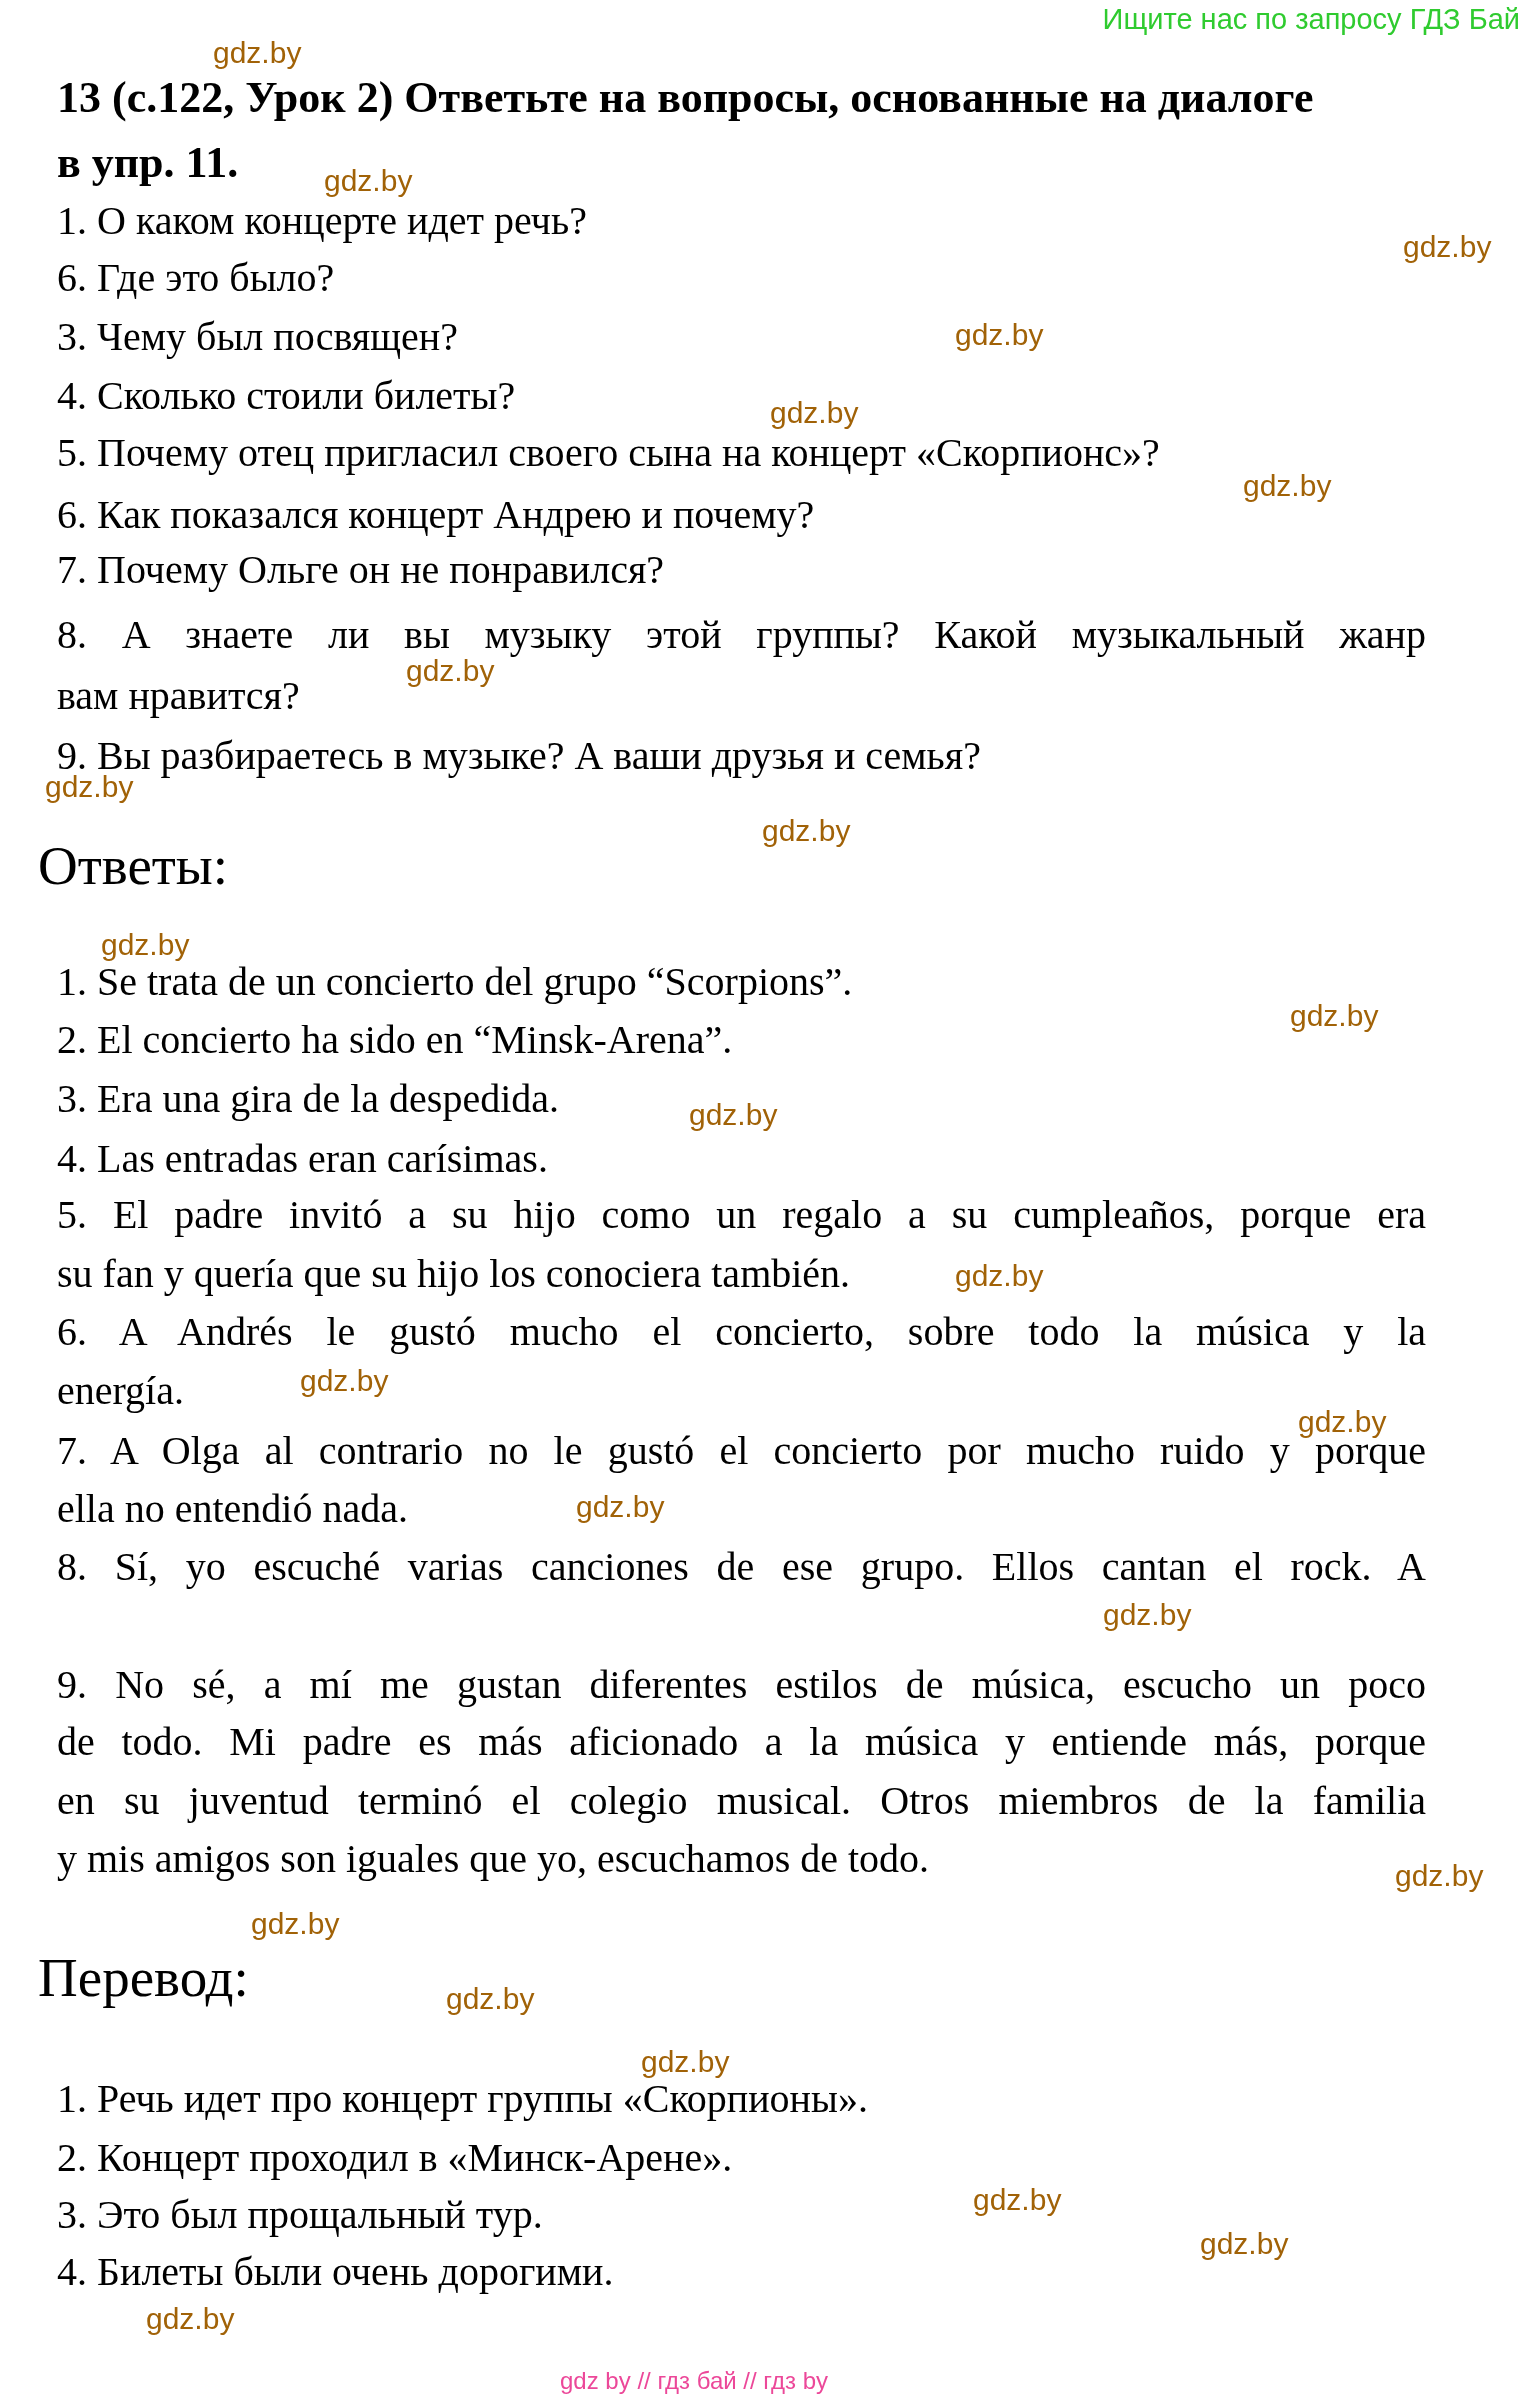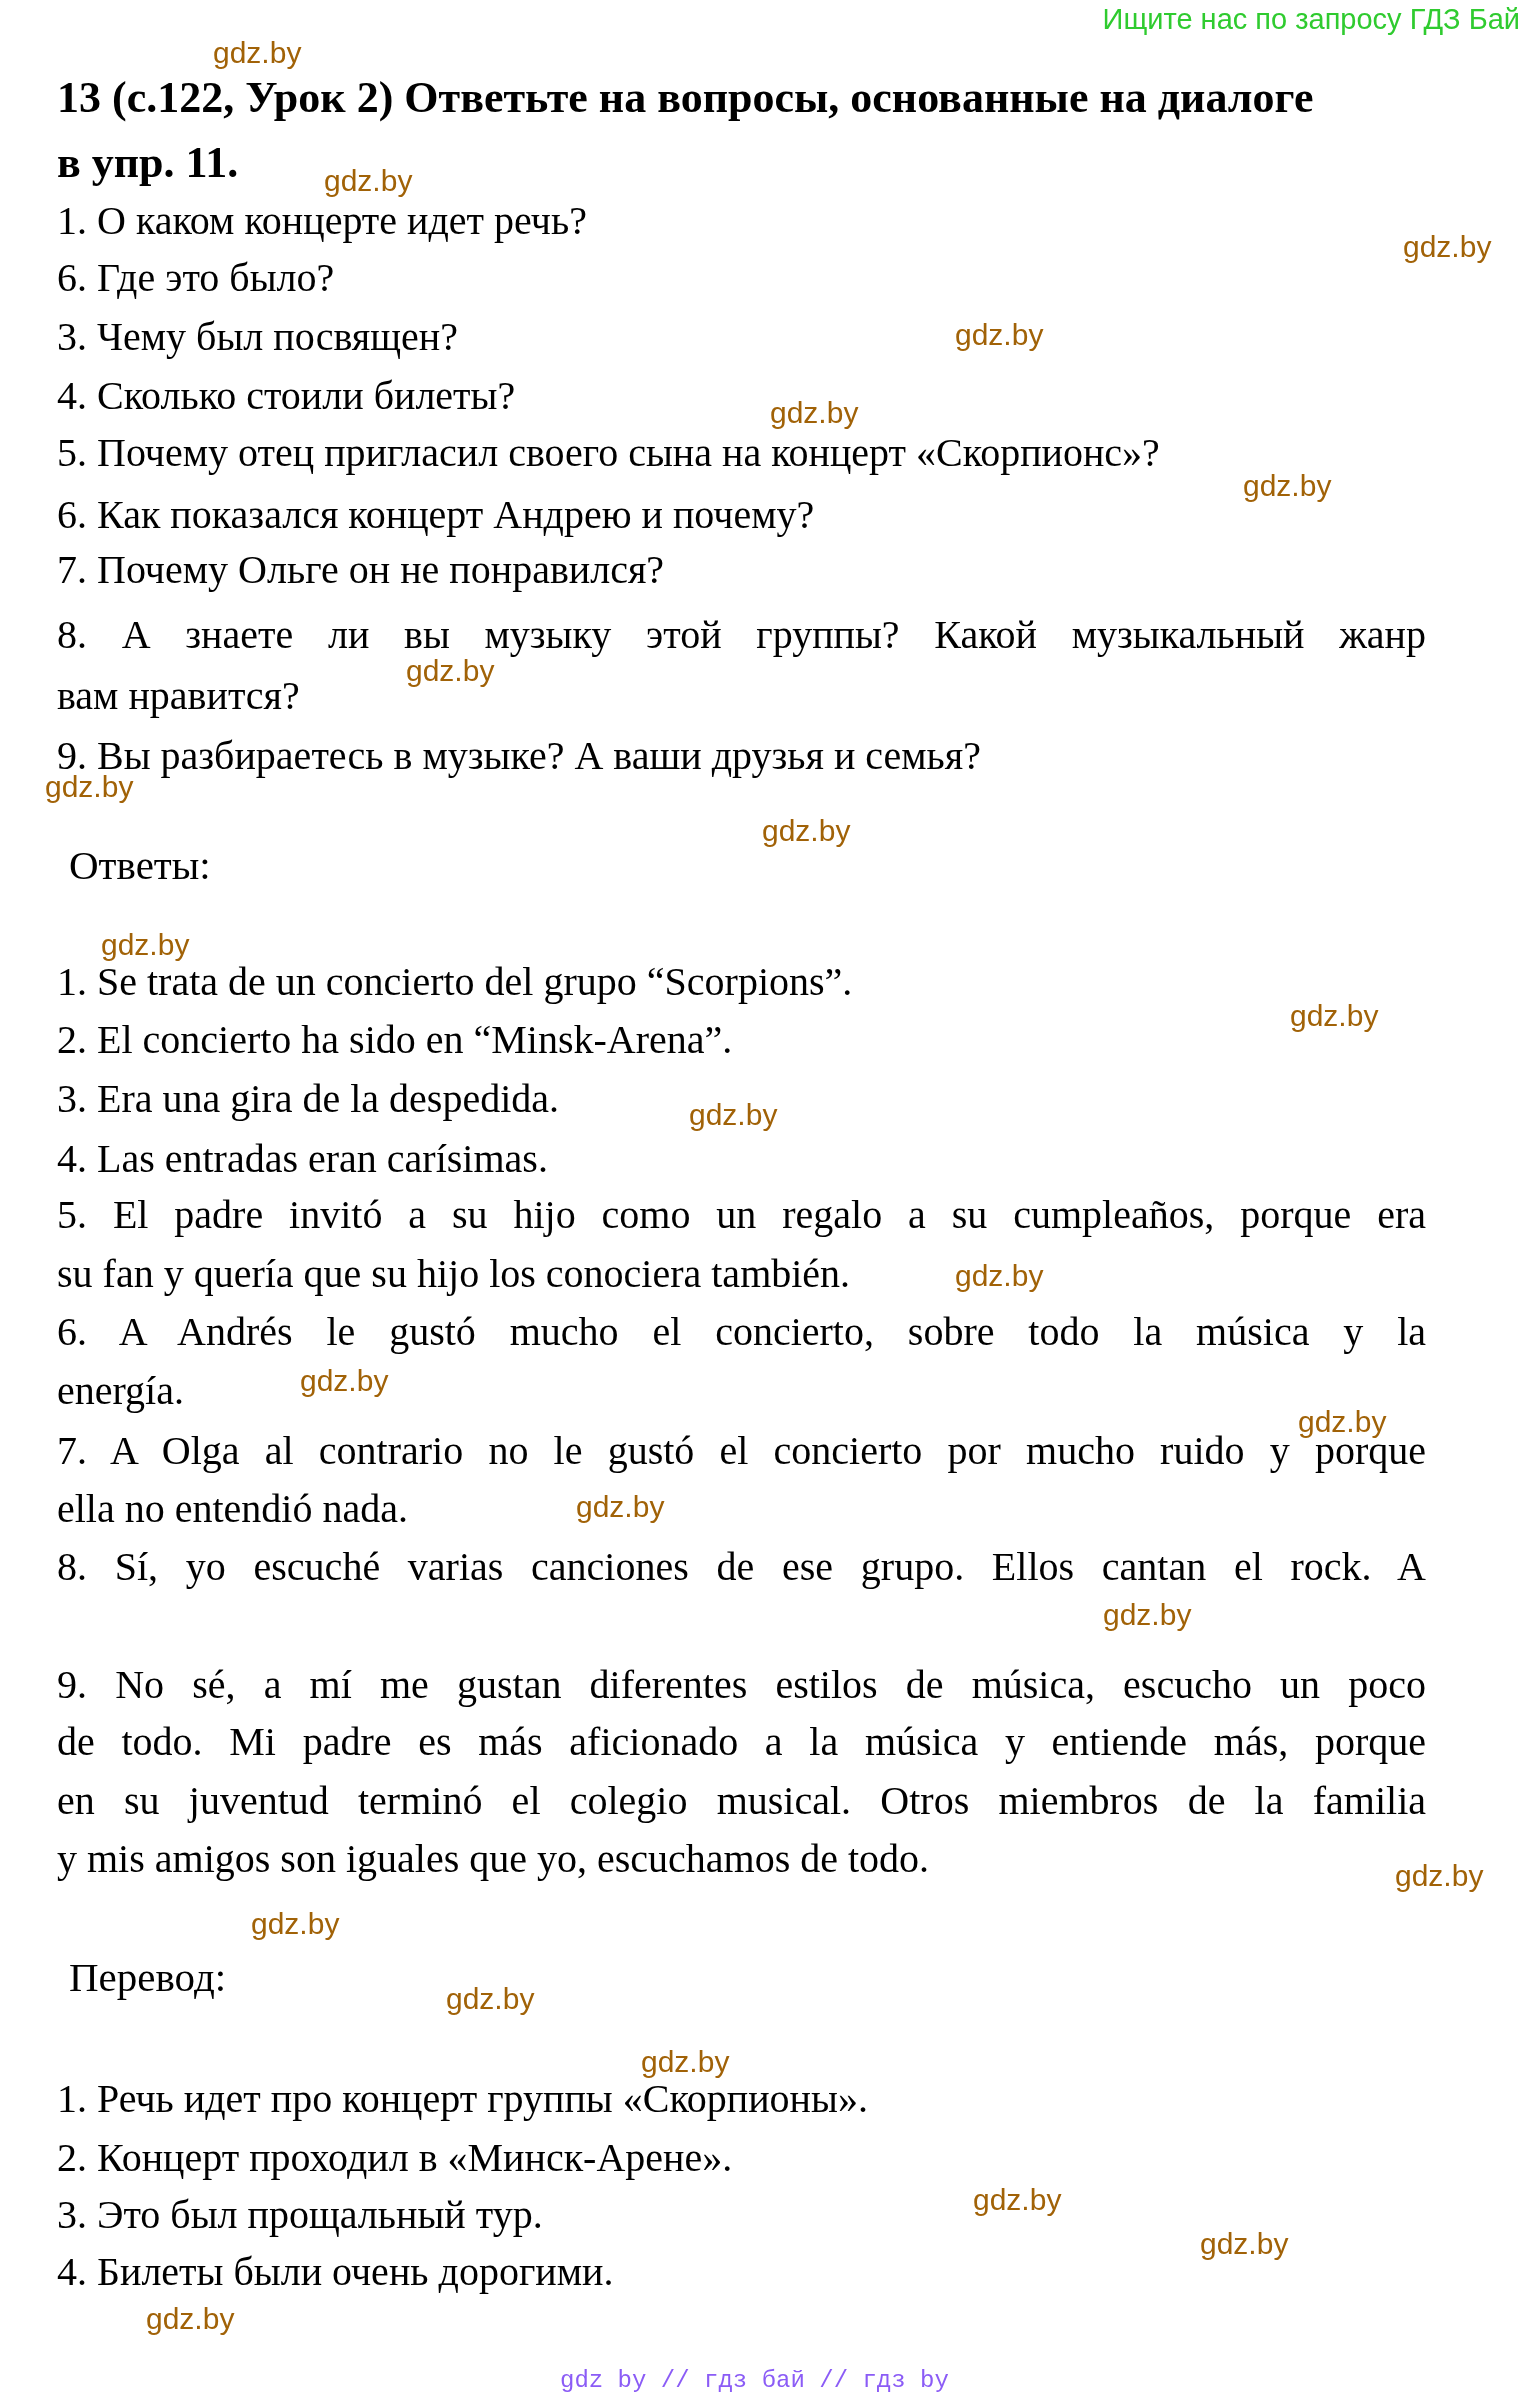--- a/index.html
+++ b/index.html
@@ -46,32 +46,32 @@
   .title-line{
     position:absolute;
     left:57px;
     font-size:44px;
     line-height:50px;
     font-weight:bold;
     white-space:nowrap;
   }
   .heading{
     position:absolute;
-    left:69px;
-    font-size:41px;
+    left:38px;
+    font-size:55px;
     line-height:47px;
     white-space:nowrap;
   }
   .footer{
     position:absolute;
     top:2367px; left:560px;
-    font-family:Liberation Mono, monospace;
+    font-family:Liberation Sans, sans-serif;
     font-size:24px;
     line-height:27.6px;
-    color:#8b5cf6;
+    color:#ec4899;
     white-space:nowrap;
   }
 </style>
 </head>
 <body>
 
 <div id="page">
 
   <div class="banner">Ищите нас по запросу ГДЗ Бай</div>
 

